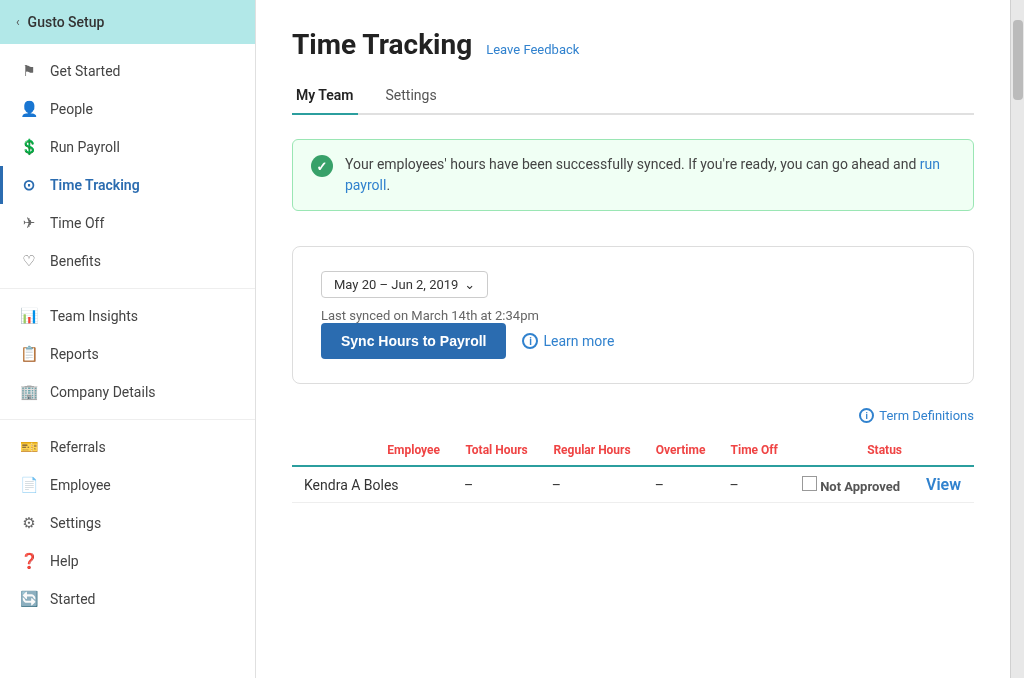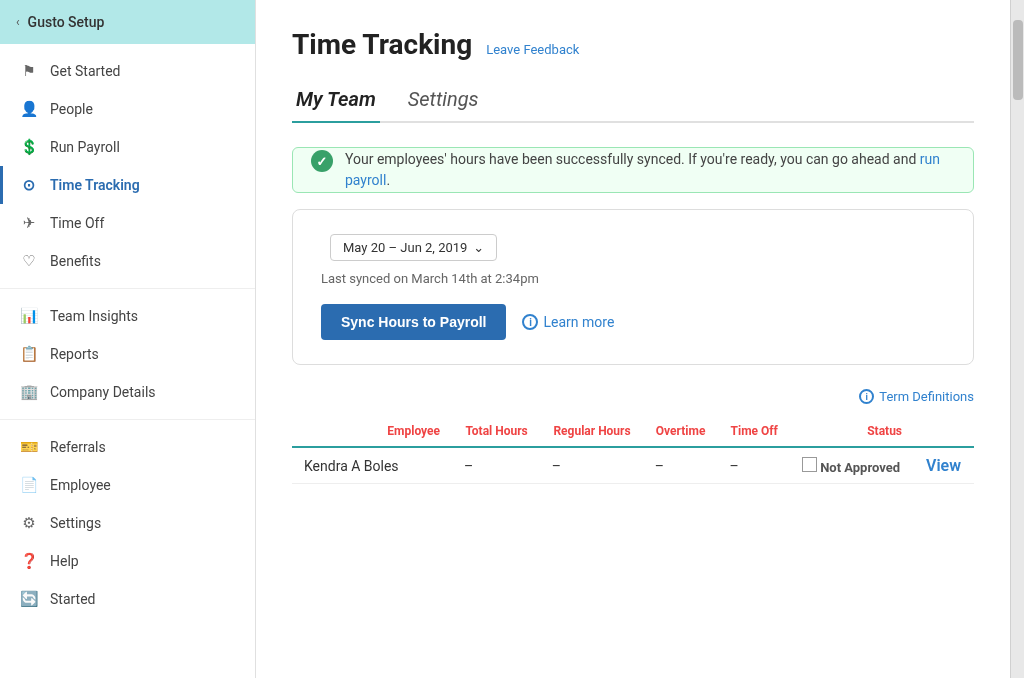--- a/index.html
+++ b/index.html
@@ -23,35 +23,35 @@
     .main { flex: 1; background: #fff; overflow-y: auto; display: flex; flex-direction: column; }
     .main-inner { padding: 28px 36px; flex: 1; }
 
     
     .page-header { display: flex; align-items: baseline; gap: 14px; margin-bottom: 16px; }
     .page-title { font-size: 28px; font-weight: 700; color: #222; }
     .leave-feedback { font-size: 13px; color: #3182ce; cursor: pointer; text-decoration: none; }
 
     
     .tabs { display: flex; border-bottom: 2px solid #e0e0e0; margin-bottom: 24px; }
-    .tab { padding: 10px 4px; margin-right: 24px; font-size: 20px; cursor: pointer; color: #555; border-bottom: 2px solid transparent; margin-bottom: -2px; font-style: italic; }
+    .tab { padding: 10px 4px; margin-right: 24px; font-size: 14px; cursor: pointer; color: #555; border-bottom: 2px solid transparent; margin-bottom: -2px; }
     .tab.active { color: #222; font-weight: 600; border-bottom: 2px solid #2b9e9e; }
 
     
-    .success-banner { background: #f0fff4; border: 1px solid #9ae6b4; border-radius: 6px; padding: 1px 18px; display: flex; align-items: flex-start; gap: 12px; margin-bottom: 16px; }
+    .success-banner { background: #f0fff4; border: 1px solid #9ae6b4; border-radius: 6px; padding: 14px 18px; display: flex; align-items: flex-start; gap: 12px; margin-bottom: 35px; }
     .success-icon { width: 22px; height: 22px; background: #38a169; border-radius: 50%; display: flex; align-items: center; justify-content: center; flex-shrink: 0; margin-top: 1px; }
     .success-icon::after { content: '✓'; color: white; font-size: 13px; font-weight: bold; }
     .success-text { font-size: 14px; color: #444; line-height: 1.5; }
     .success-link { color: #3182ce; cursor: pointer; text-decoration: none; }
 
     
     .date-card { border: 1px solid #ddd; border-radius: 8px; padding: 24px 28px; margin-bottom: 24px; }
-    .date-selector { display: inline-flex; align-items: center; gap: 6px; border: 1px solid #ccc; border-radius: 4px; padding: 5px 12px; font-size: 13px; cursor: pointer; margin-bottom: 10px; color: #333; margin-left: 9px; }
+    .date-selector { display: inline-flex; align-items: center; gap: 6px; border: 1px solid #ccc; border-radius: 4px; padding: 5px 12px; font-size: 13px; cursor: pointer; margin-bottom: 10px; color: #333; }
     .date-range-title { font-size: 22px; font-weight: 700; color: #222; margin-bottom: 14px; }
-    .last-synced { font-size: 13px; color: #666; margin-bottom: 18px; }
+    .last-synced { font-size: 13px; color: #666; }
     .sync-actions { display: flex; align-items: center; gap: 16px; }
     .sync-button { background: #2b6cb0; color: white; border: none; border-radius: 4px; padding: 10px 20px; font-size: 14px; font-weight: 600; cursor: pointer; }
     .learn-more { display: flex; align-items: center; gap: 5px; color: #3182ce; font-size: 14px; cursor: pointer; }
     .learn-more-icon { width: 16px; height: 16px; border: 2px solid #3182ce; border-radius: 50%; display: flex; align-items: center; justify-content: center; font-size: 10px; font-weight: bold; color: #3182ce; flex-shrink: 0; }
 
     
     .term-def-row { display: flex; justify-content: flex-end; margin-bottom: 12px; }
     .term-def { display: flex; align-items: center; gap: 5px; color: #3182ce; font-size: 13px; cursor: pointer; }
     .term-def-icon { width: 15px; height: 15px; border: 2px solid #3182ce; border-radius: 50%; display: flex; align-items: center; justify-content: center; font-size: 9px; font-weight: bold; color: #3182ce; }
 

